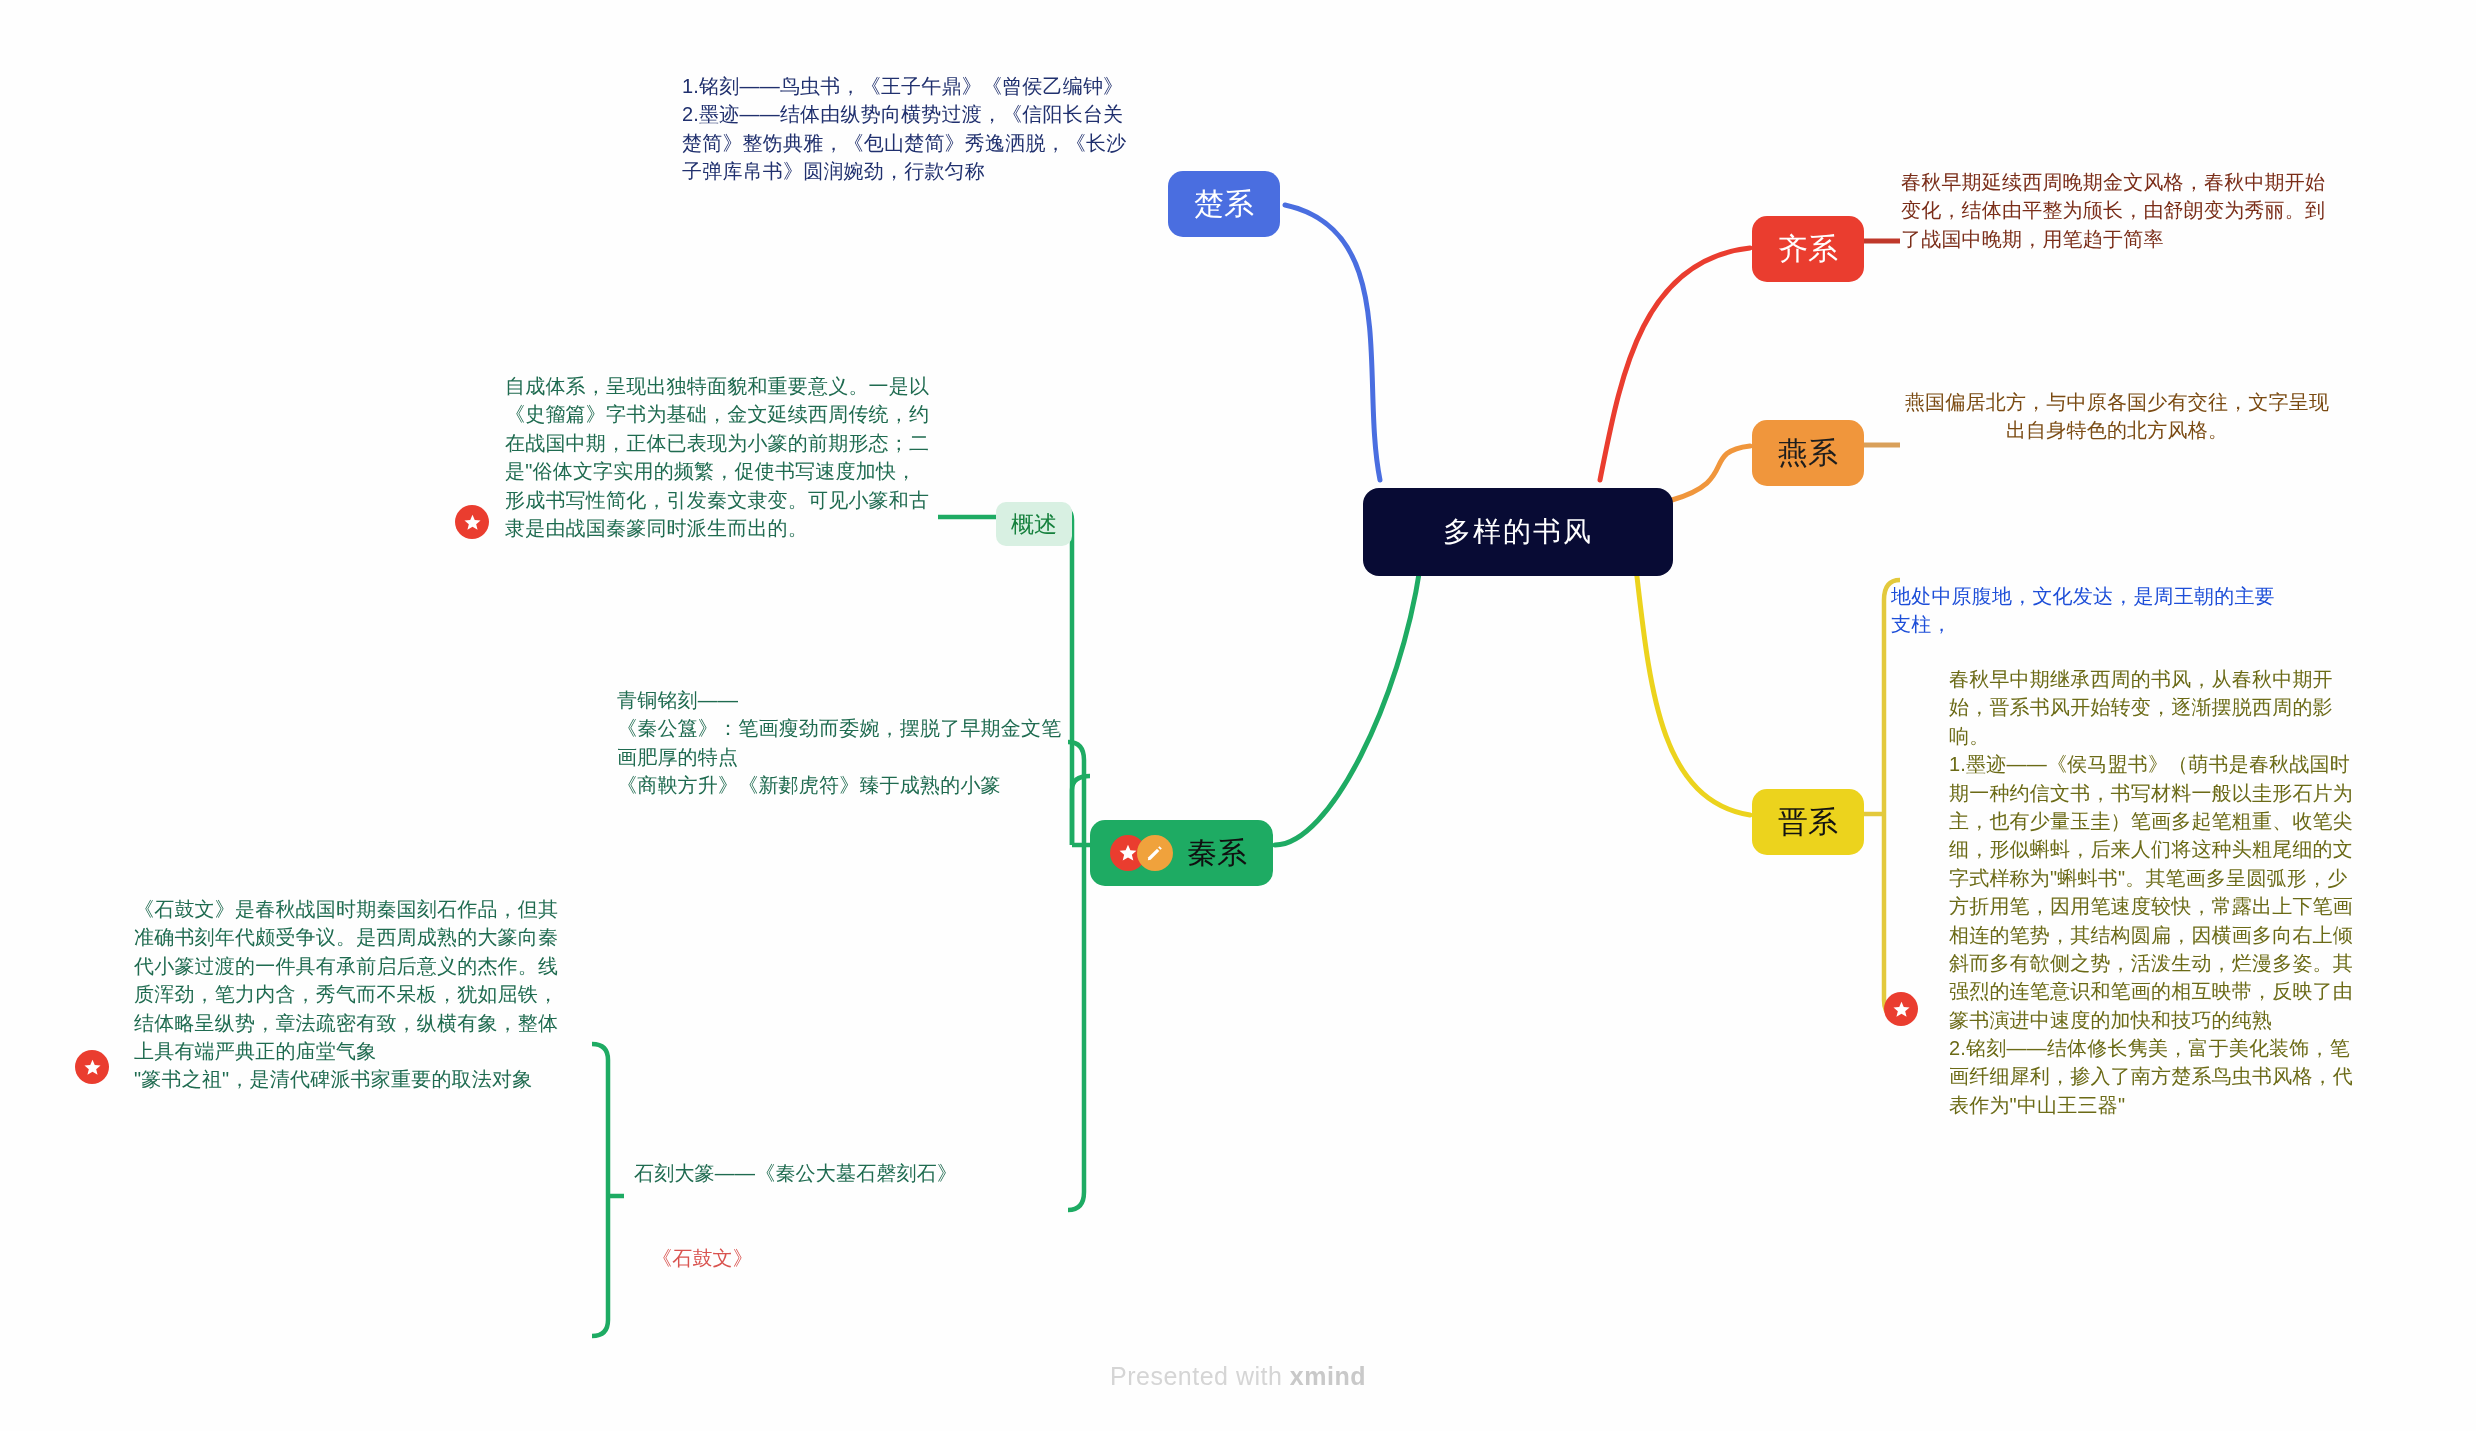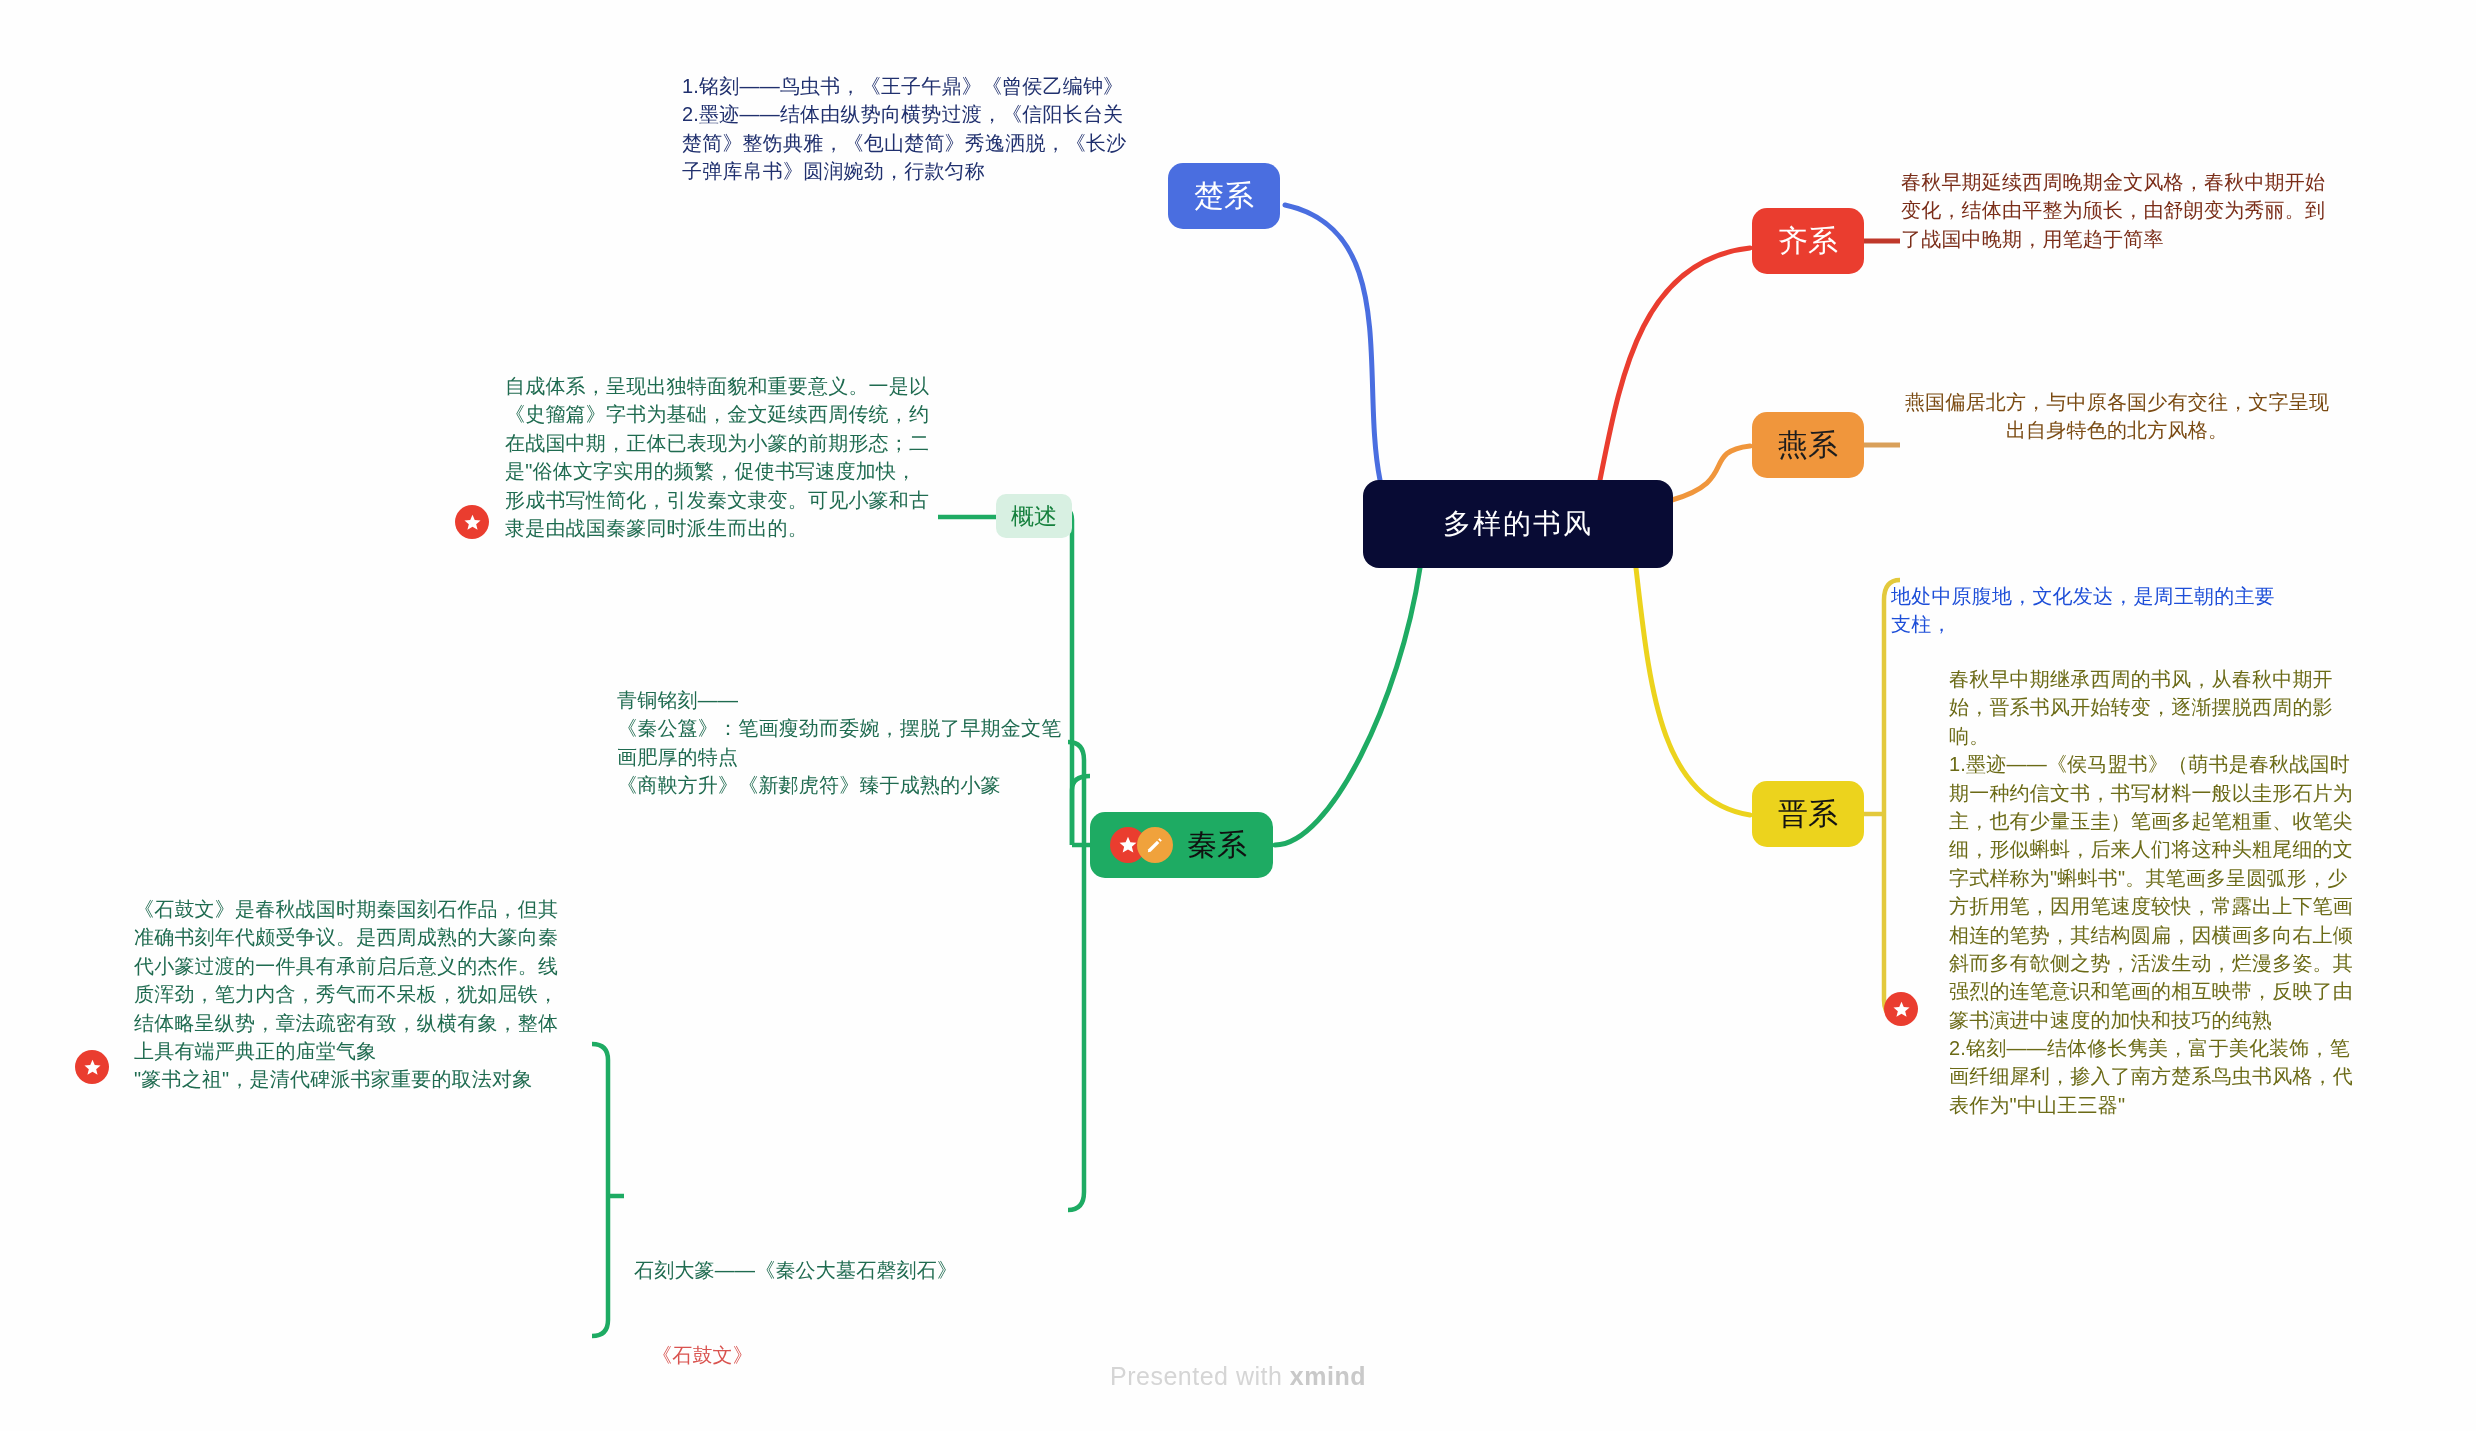--- a/index.html
+++ b/index.html
@@ -30,20 +30,21 @@
   .chip {
     position: absolute;
     display: flex;
     align-items: center;
     justify-content: center;
     gap: 10px;
     border-radius: 14px;
     box-sizing: border-box;
     white-space: nowrap;
     z-index: 5;
+    margin-top: 8px;
   }
   .chip-label { line-height: 1; }
 
   .root {
     left: 1363px;
     top: 480px;
     width: 310px;
     height: 88px;
     background: #080b34;
     border-radius: 16px;
@@ -110,21 +111,21 @@
     word-break: break-all;
   }
   .t-chu     { left: 682px;  top: 72px;  width: 452px; color: #20306e; }
   .t-qi      { left: 1901px; top: 168px; width: 430px; color: #7a2d18; }
   .t-yan     { left: 1901px; top: 388px; width: 432px; color: #7a4a12; text-align: center; }
   .t-jin-a   { left: 1891px; top: 582px; width: 394px; color: #1d4ed8; }
   .t-jin-b   { left: 1949px; top: 665px; width: 410px; color: #6b6a16; }
   .t-gaishu  { left: 505px;  top: 372px; width: 430px; color: #1f6b50; }
   .t-bronze  { left: 617px;  top: 686px; width: 452px; color: #1f6b50; }
   .t-shigu   { left: 134px;  top: 895px; width: 442px; color: #1f6b50; }
-  .t-stone   { left: 634px;  top: 1199px;width: 430px; color: #1f6b50; }
+  .t-stone   { left: 634px;  top: 1102px;width: 430px; color: #1f6b50; }
   .red-title { color: #d9534f; }
 
   .footer {
     position: absolute;
     left: 0;
     top: 1362px;
     width: 2476px;
     text-align: center;
     font-size: 25px;
     color: #d5d5d5;

